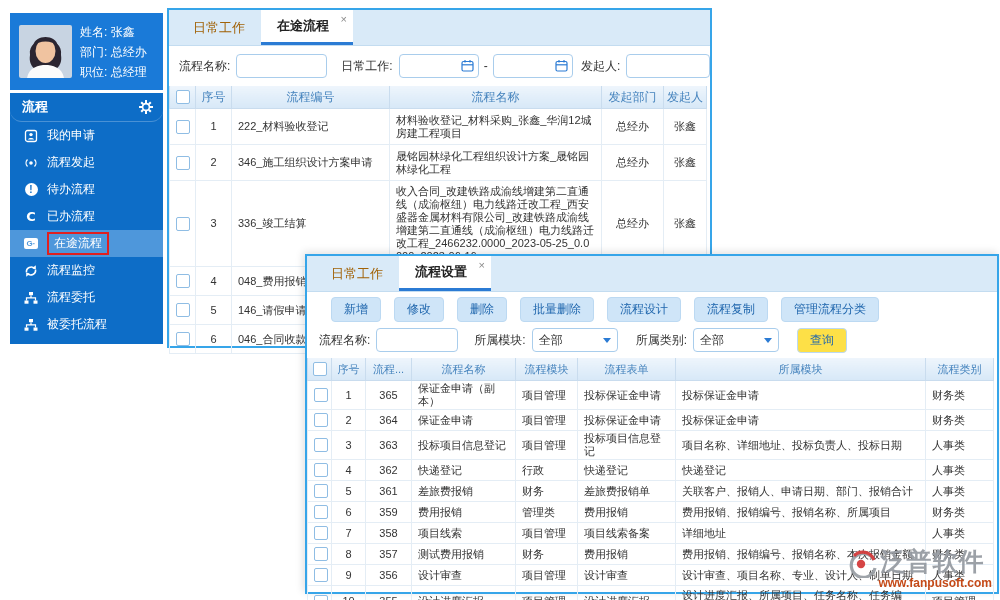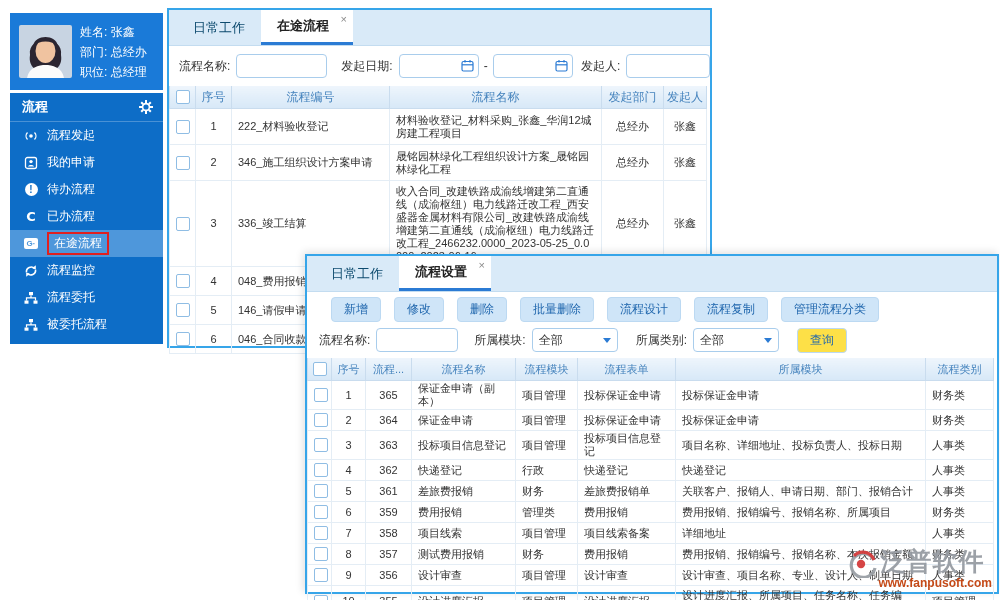--- a/index.html
+++ b/index.html
@@ -5,38 +5,38 @@
   html,body{margin:0;padding:0;}
   body{width:1000px;height:600px;position:relative;background:#fff;
        font-family:"Liberation Sans","DejaVu Sans",sans-serif;overflow:hidden;color:#333;}
   
   .sidebar{position:absolute;left:10px;top:13px;width:153px;}
   .profile{background:#1a7ad8;height:77px;display:flex;align-items:center;}
   .avatar{width:53px;height:53px;margin:0 8px 0 9px;border-radius:2px;overflow:hidden;flex:none;}
   .p-info{font-size:12px;color:#fff;line-height:20px;white-space:nowrap;}
   .menu{background:#0d6dc7;margin-top:3px;padding-bottom:6px;}
   .menu-head{height:28px;display:flex;align-items:center;color:#fff;font-size:13px;font-weight:bold;
-             padding:0 10px 0 12px;border-bottom:1px solid rgba(255,255,255,.25);}
+             padding:0 10px 0 12px;border-bottom:1px solid rgba(255,255,255,.25);border-radius:12px;}
   .menu-head .sp{flex:1;}
   .m-item{height:27px;display:flex;align-items:center;color:#fff;font-size:12px;padding-left:13px;cursor:pointer;}
   .m-item .mi{width:16px;height:16px;margin-right:8px;flex:none;display:inline-flex;align-items:center;justify-content:center;}
   .m-item.sel{background:#4e97db;}
   .ann{border:2px solid #e02020;padding:1px 5px;}
   .badge{width:14px;height:11px;background:#fff;border-radius:2px;color:#4e97db;
          font-size:8px;font-weight:bold;line-height:11px;text-align:center;}
   .circ{width:13px;height:13px;background:#fff;border-radius:50%;color:#0d6dc7;
         font-size:10px;font-weight:bold;line-height:13px;text-align:center;}
   .cglyph{font-size:13px;font-weight:bold;color:#fff;font-family:"DejaVu Sans",sans-serif;}
   
   .panel{position:absolute;background:#fff;border:2px solid #36a5e9;}
   .panel1{left:167px;top:8px;width:541px;height:336px;z-index:1;}
   .panel2{left:305px;top:254px;width:690px;height:336px;z-index:5;box-shadow:-2px -2px 8px rgba(0,0,0,.12);}
   .tabbar{height:35px;background:#d9eaf8;display:flex;align-items:stretch;padding-left:8px;
           border-bottom:1px solid #c3dcf0;}
-  .tab{padding:0 16px;font-size:13px;color:#0c4a6e;display:flex;align-items:center;position:relative;cursor:pointer;}
+  .tab{padding:0 16px;font-size:13px;color:#a16207;display:flex;align-items:center;position:relative;cursor:pointer;}
   .tab.active{background:#fff;font-weight:bold;color:#222;border-bottom:3px solid #2b7bd4;padding-right:24px;}
   .tab-x{position:absolute;top:3px;right:6px;font-size:11px;color:#8a8a8a;font-weight:normal;}
   
   .frow{display:flex;align-items:center;font-size:12px;color:#333;}
   .p1-frow{height:40px;padding-left:10px;}
   .inp{height:22px;border:1px solid #a9cdec;border-radius:4px;background:#fff;}
   .datewrap{position:relative;}
   .datewrap .cal{position:absolute;right:4px;top:4px;}
   
   .toolbar{height:34px;display:flex;align-items:center;padding-left:24px;}
@@ -106,35 +106,35 @@
           <line x1="11.8" y1="2.2" x2="9.8" y2="4.2"></line>
               <line x1="4.2" y1="9.8" x2="2.2" y2="11.8"></line>
             </g>
           <circle cx="7" cy="7" r="3.4" fill="#0d6dc7" stroke="#fff" stroke-width="1.6"></circle>
         </svg>
       </span>
     </div>
     <div class="m-item">
       <span class="mi">
         <svg width="14" height="14" viewBox="0 0 14 14">
-            <circle cx="7" cy="7" r="1.8" fill="#fff"></circle>
-        <path d="M3.5 10.5 a5 5 0 0 1 0-7 M10.5 3.5 a5 5 0 0 1 0 7" stroke="#fff" stroke-width="1.3" fill="none"></path>
-          </svg>
-      </span>
-        <span>流程发起</span>
-    </div>
-    <div class="m-item">
-      <span class="mi">
-        <svg width="14" height="14" viewBox="0 0 14 14">
             <rect x="1.5" y="1.5" width="11" height="11" rx="2" stroke="#fff" stroke-width="1.3" fill="none"></rect>
         <circle cx="7" cy="5.6" r="1.7" fill="#fff"></circle>
             <path d="M4 10.6 c0-2.2 6-2.2 6 0 Z" fill="#fff"></path>
           </svg>
       </span>
         <span>我的申请</span>
+    </div>
+    <div class="m-item">
+      <span class="mi">
+        <svg width="14" height="14" viewBox="0 0 14 14">
+            <circle cx="7" cy="7" r="1.8" fill="#fff"></circle>
+        <path d="M3.5 10.5 a5 5 0 0 1 0-7 M10.5 3.5 a5 5 0 0 1 0 7" stroke="#fff" stroke-width="1.3" fill="none"></path>
+          </svg>
+      </span>
+        <span>流程发起</span>
     </div>
     <div class="m-item">
       <span class="mi">
           <span class="circ">!</span>
         </span>
       <span>待办流程</span>
     </div>
     <div class="m-item">
       <span class="mi">
           <span class="cglyph">C</span>
@@ -187,21 +187,21 @@
   <div class="tabbar">
     <div class="tab">日常工作</div>
     <div class="tab active">
       <span>在途流程</span>
       <span class="tab-x">×</span>
     </div>
   </div>
   <div class="frow p1-frow">
     <span class="lbl">流程名称:</span>
     <span class="inp" style="width:100px;margin:0 14px 0 6px;"></span>
-    <span class="lbl">发起日期:</span>
+    <span class="lbl">日常工作:</span>
     <span class="inp datewrap" style="width:88px;margin-left:6px;">
       <span class="cal">
         <svg width="13" height="13" viewBox="0 0 13 13" fill="none" stroke="#2b7bd4" stroke-width="1.2">
         <rect x="1" y="2.5" width="11" height="9.5" rx="1.5"></rect>
             <line x1="1" y1="5.8" x2="12" y2="5.8"></line>
         <line x1="4" y1="1" x2="4" y2="3.5"></line>
             <line x1="9" y1="1" x2="9" y2="3.5"></line>
           </svg>
       </span>
     </span>

